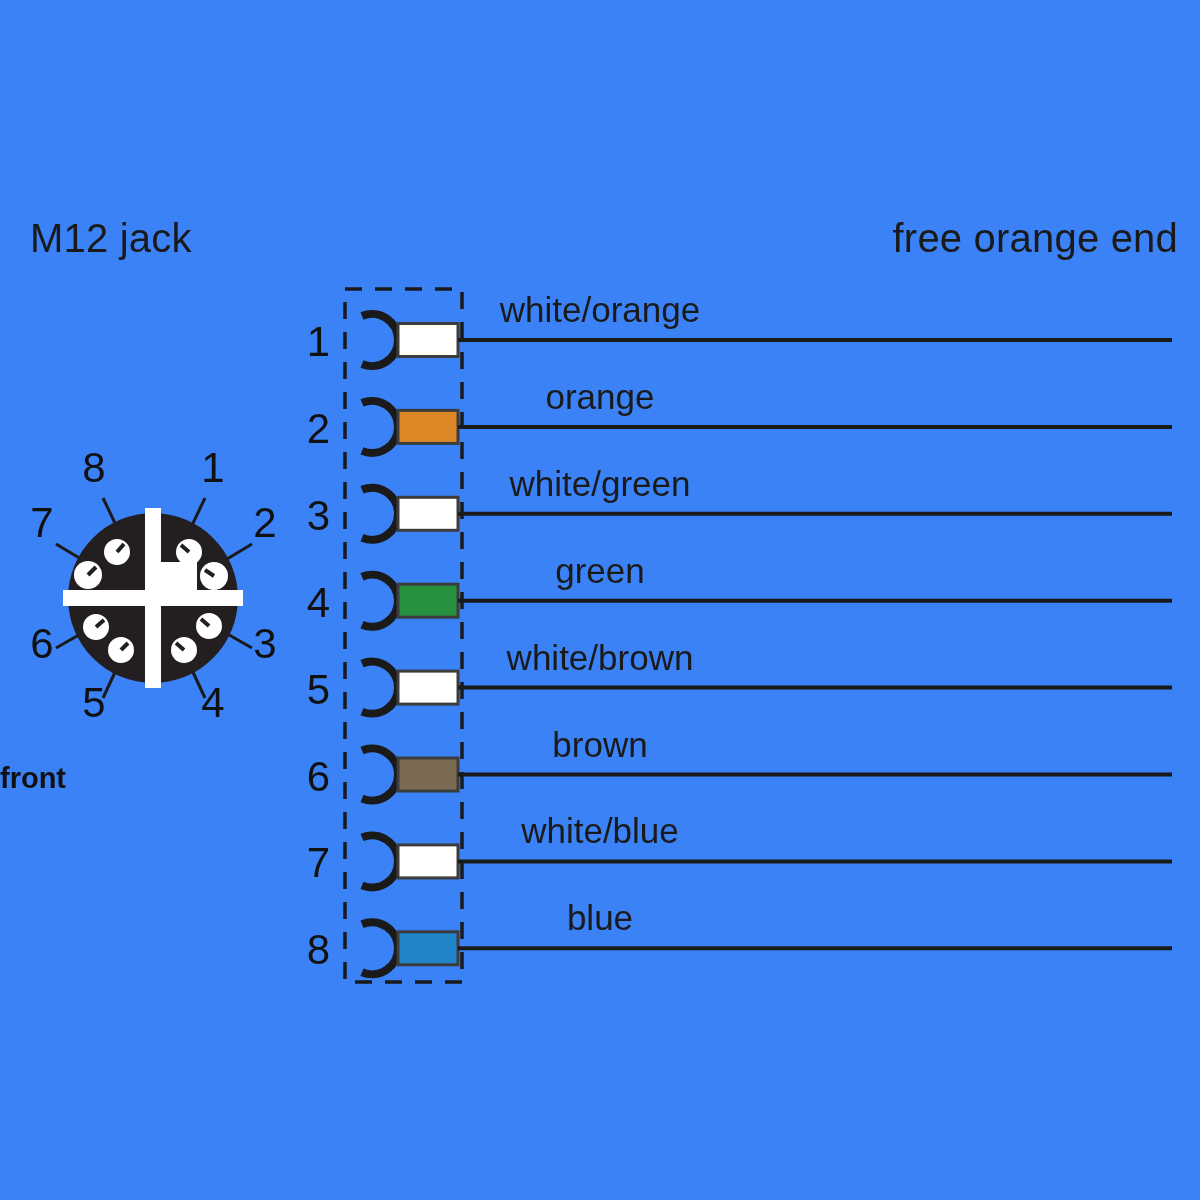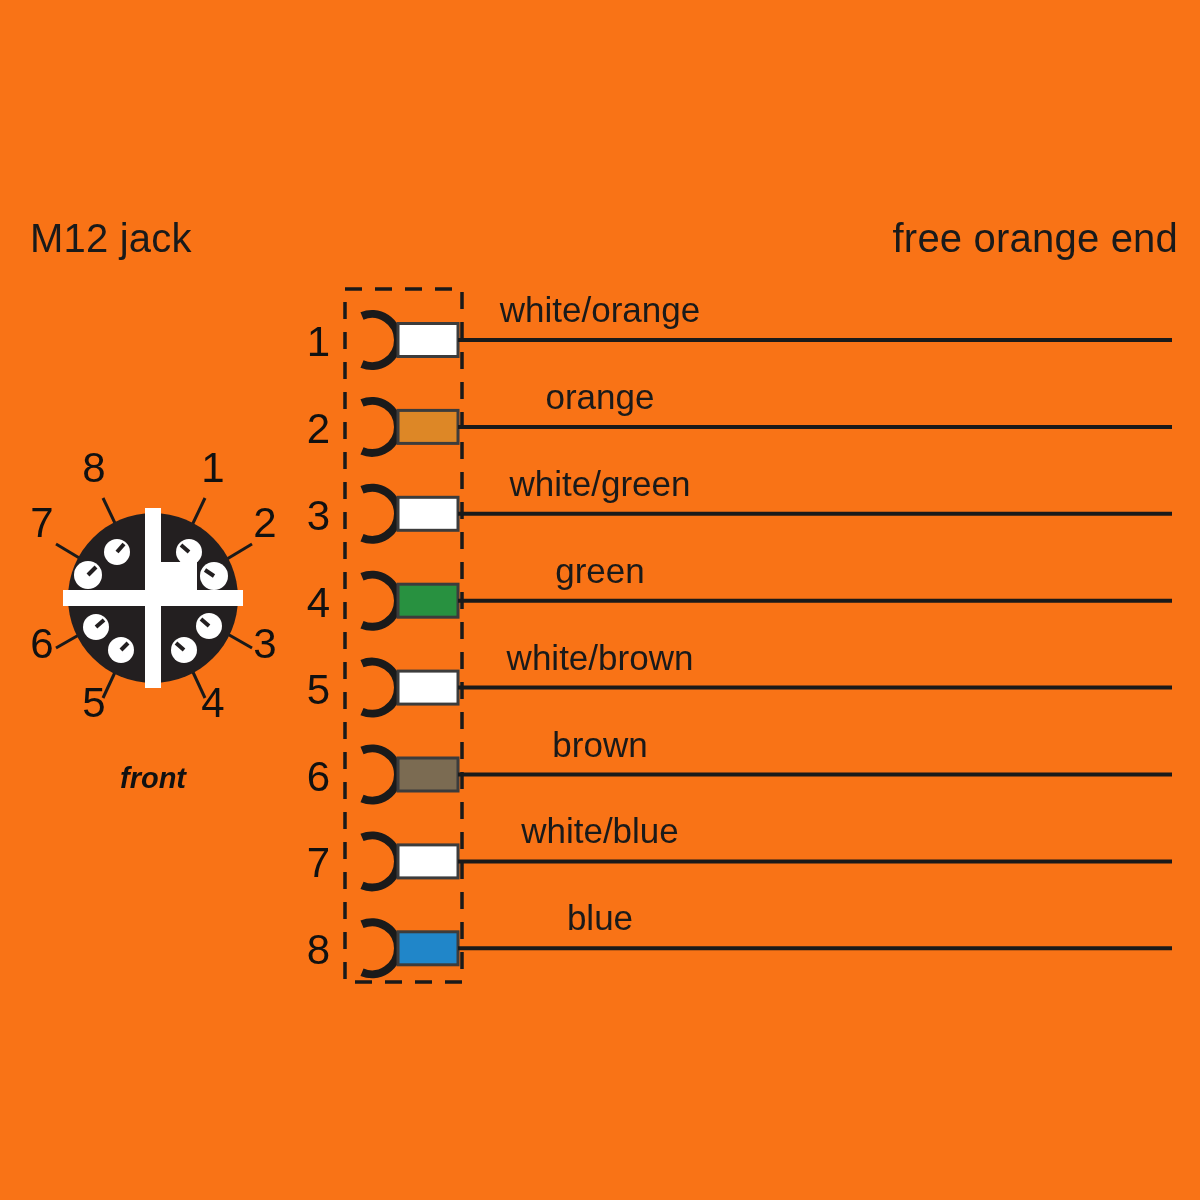--- a/index.html
+++ b/index.html
@@ -5,44 +5,43 @@
 <style>
   html, body {
     margin: 0;
     padding: 0;
     background: #ffffff;
   }
   #page {
     position: relative;
     width: 1200px;
     height: 1200px;
-    background: #f97316;
+    background: #3b82f6;
     font-family: "Liberation Sans", sans-serif;
     overflow: hidden;
   }
   .label-heading {
     position: absolute;
     font-size: 40px;
     color: #1a1a1a;
     white-space: nowrap;
     letter-spacing: 0.2px;
   }
   #title-left  { left: 30px;  top: 216px; }
   #title-right { right: 22px; top: 216px; }
 
   #front-caption {
     position: absolute;
     left: 0;
     top: 762px;
     width: 306px;
-    text-align: center;
+    text-align: left;
     font-size: 29px;
     font-weight: bold;
     color: #111111;
-    font-style: italic;
   }
 
   svg { display: block; }
   #pinout-svg {
     position: absolute;
     left: 0;
     top: 440px;
   }
   #wiring-svg {
     position: absolute;

